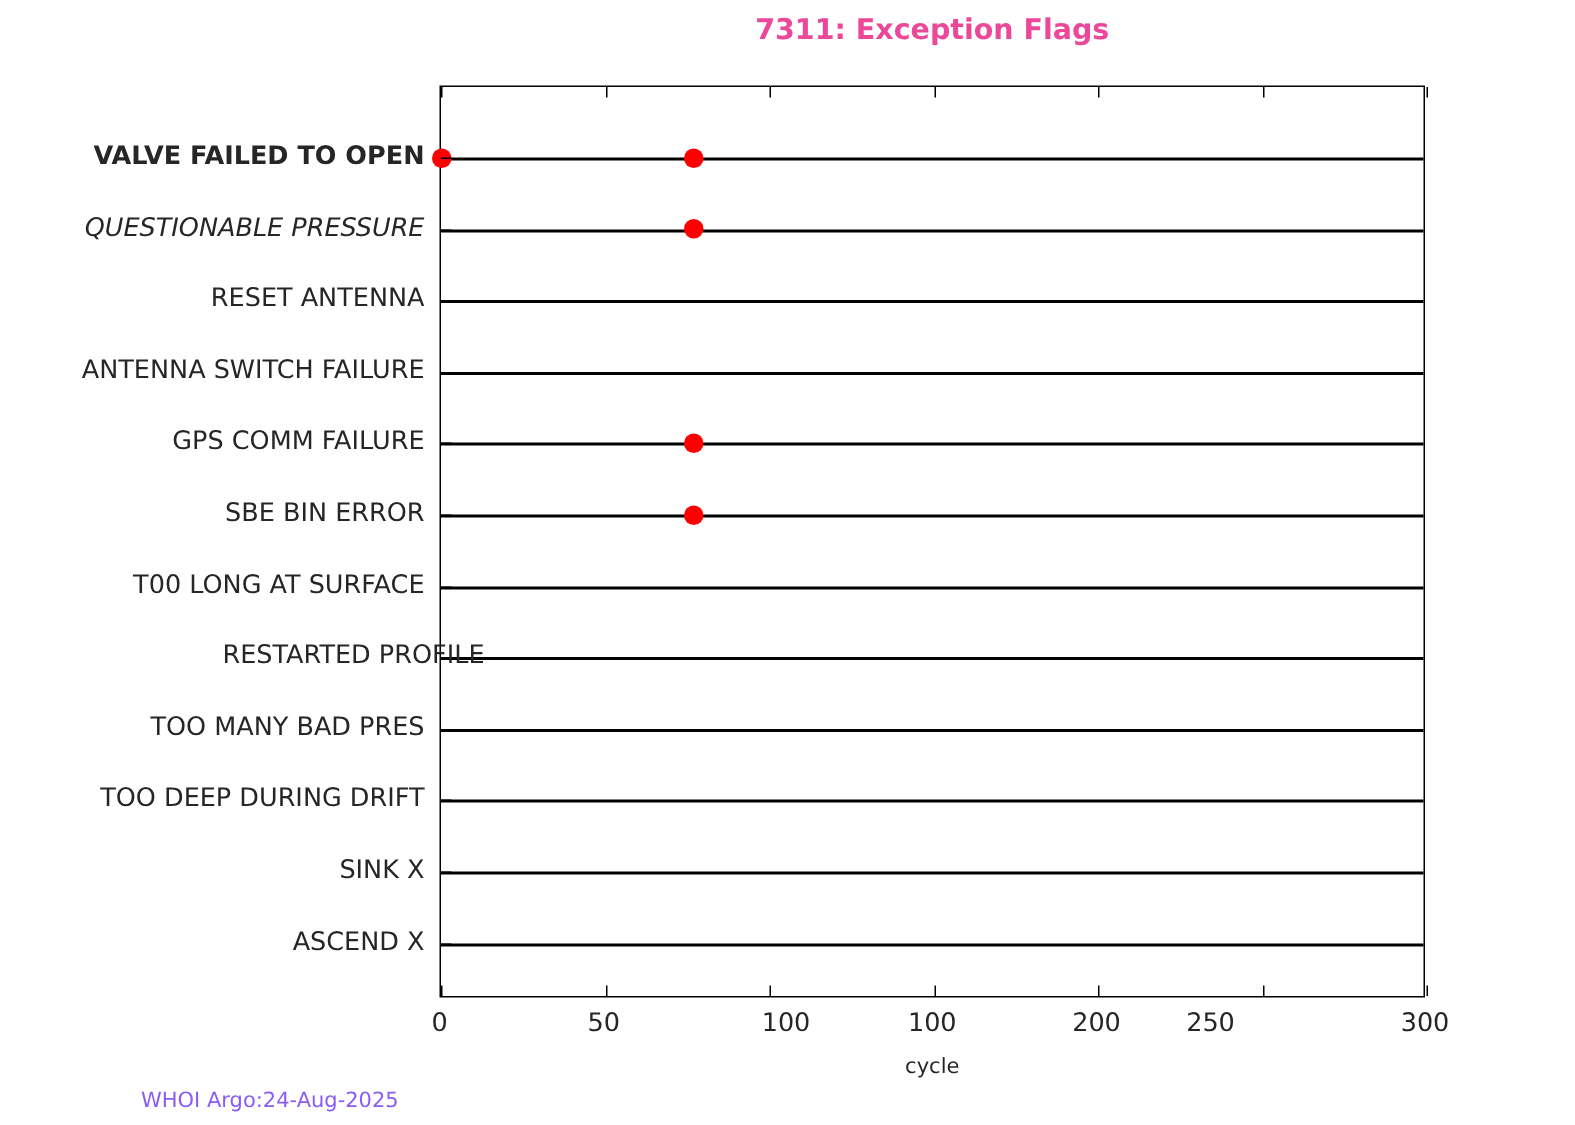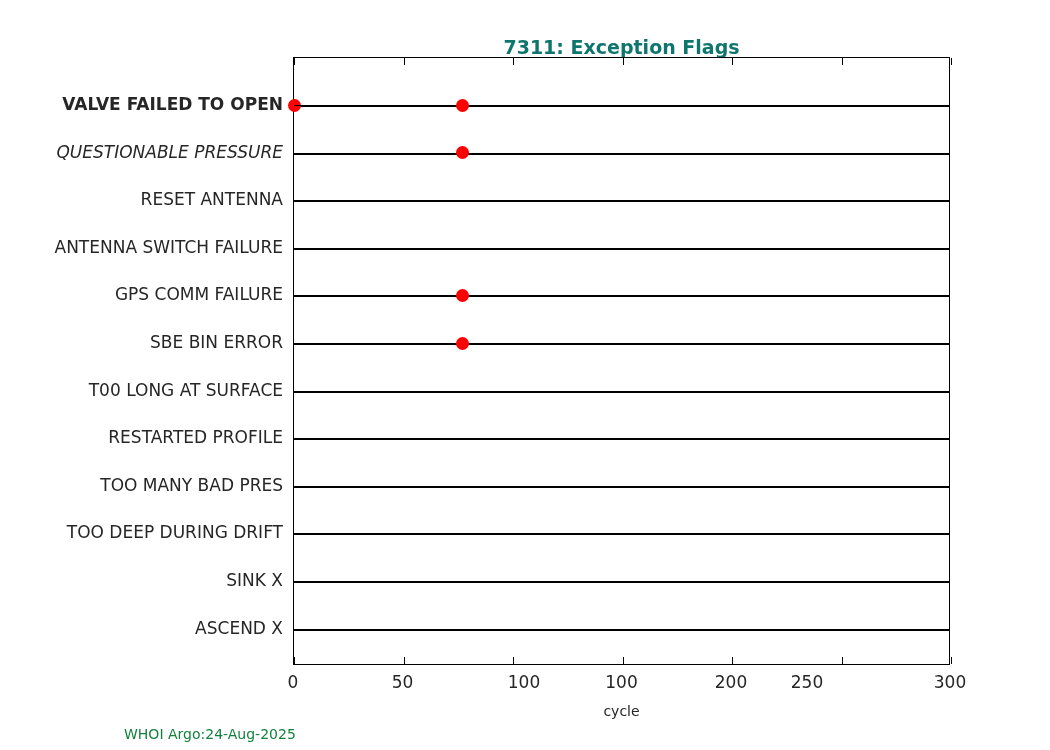--- a/index.html
+++ b/index.html
@@ -18,27 +18,27 @@
   #figure {
     position: absolute;
     left: 0; top: 0;
     width: 1050px;
     height: 750px;
   }
   
   #chart-title {
     position: absolute;
     left: 293px;
-    top: 36px;
+    top: 9px;
     width: 657px;
     text-align: center;
     font-size: 19px;
     font-weight: bold;
     letter-spacing: 0px;
-    color: #0f766e;
+    color: #ec4899;
     white-space: nowrap;
   }
   
   #plot-area {
     position: absolute;
     left: 293px;
     top: 57px;
     width: 657px;
     height: 608px;
     box-sizing: border-box;
@@ -108,24 +108,24 @@
     position: absolute;
     left: 293px;
     top: 703px;
     width: 657px;
     text-align: center;
     font-size: 14px;
     color: #262626;
   }
   #footer-note {
     position: absolute;
-    left: 124px;
+    left: 94px;
     top: 726px;
     font-size: 14px;
-    color: #15803d;
+    color: #8b5cf6;
     white-space: nowrap;
   }
 </style>
 </head>
 <body>
 
 <div id="figure">
 
   <div id="chart-title">7311: Exception Flags</div>
 
@@ -184,21 +184,21 @@
   </div>
 
   <div id="ylabels-layer">
       <div class="ylabel-wrap" style="top: 104px; font-weight: bold;">VALVE FAILED TO OPEN</div>
       <div class="ylabel-wrap" style="top: 151.6px; font-style: italic;">QUESTIONABLE PRESSURE</div>
       <div class="ylabel-wrap" style="top: 199.2px;">RESET ANTENNA</div>
       <div class="ylabel-wrap" style="top: 246.8px;">ANTENNA SWITCH FAILURE</div>
       <div class="ylabel-wrap" style="top: 294.4px;">GPS COMM FAILURE</div>
       <div class="ylabel-wrap" style="top: 342px;">SBE BIN ERROR</div>
       <div class="ylabel-wrap" style="top: 389.6px;">T00 LONG AT SURFACE</div>
-      <div class="ylabel-wrap" style="top: 437.2px;">RESTARTED PROFILE</div>
+      <div class="ylabel-wrap" style="top: 437.2px; padding-left: 40px;">RESTARTED PROFILE</div>
       <div class="ylabel-wrap" style="top: 484.8px;">TOO MANY BAD PRES</div>
       <div class="ylabel-wrap" style="top: 532.4px;">TOO DEEP DURING DRIFT</div>
       <div class="ylabel-wrap" style="top: 580px;">SINK X</div>
       <div class="ylabel-wrap" style="top: 627.6px;">ASCEND X</div>
     </div>
   <div id="xlabels-layer">
       <div class="xlabel" style="left: 293px;">0</div>
       <div class="xlabel" style="left: 402.5px;">50</div>
       <div class="xlabel" style="left: 524px;">100</div>
       <div class="xlabel" style="left: 621.5px;">100</div>

